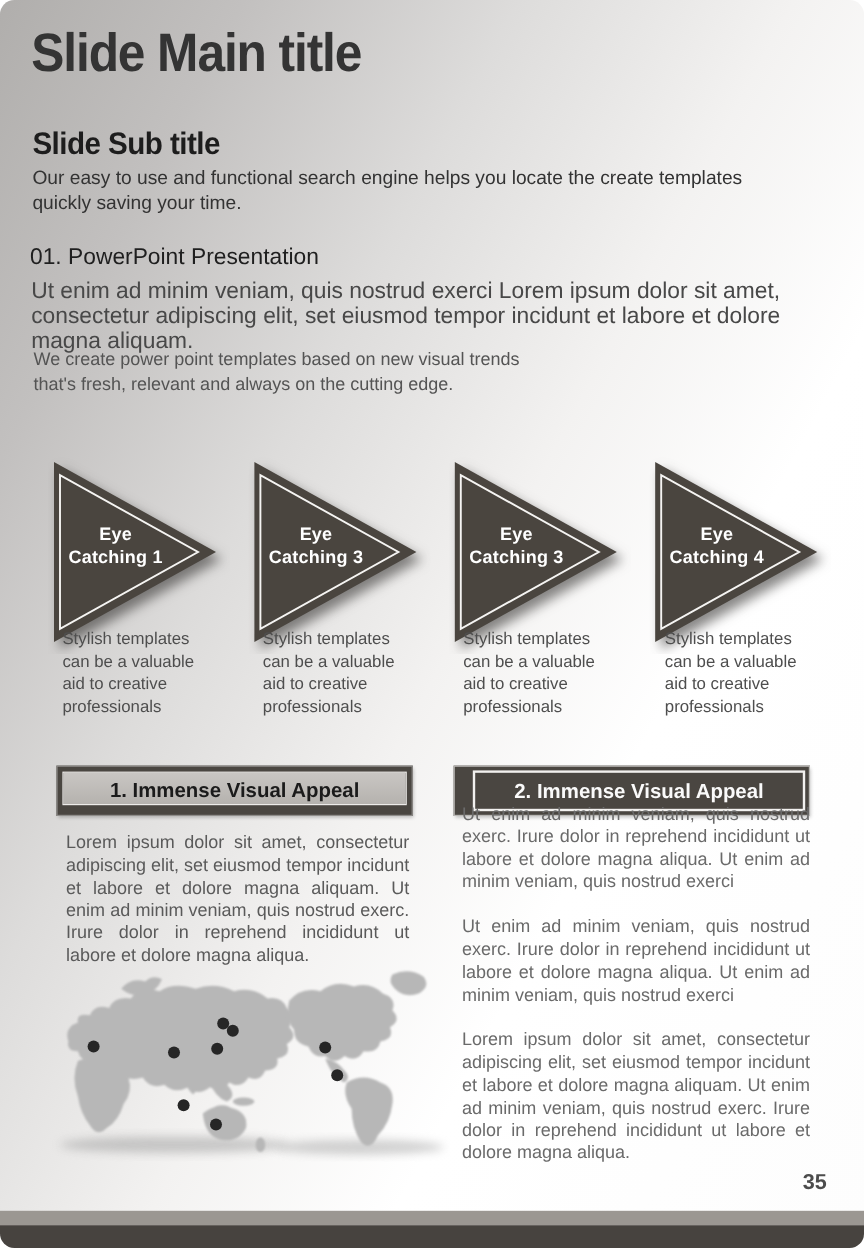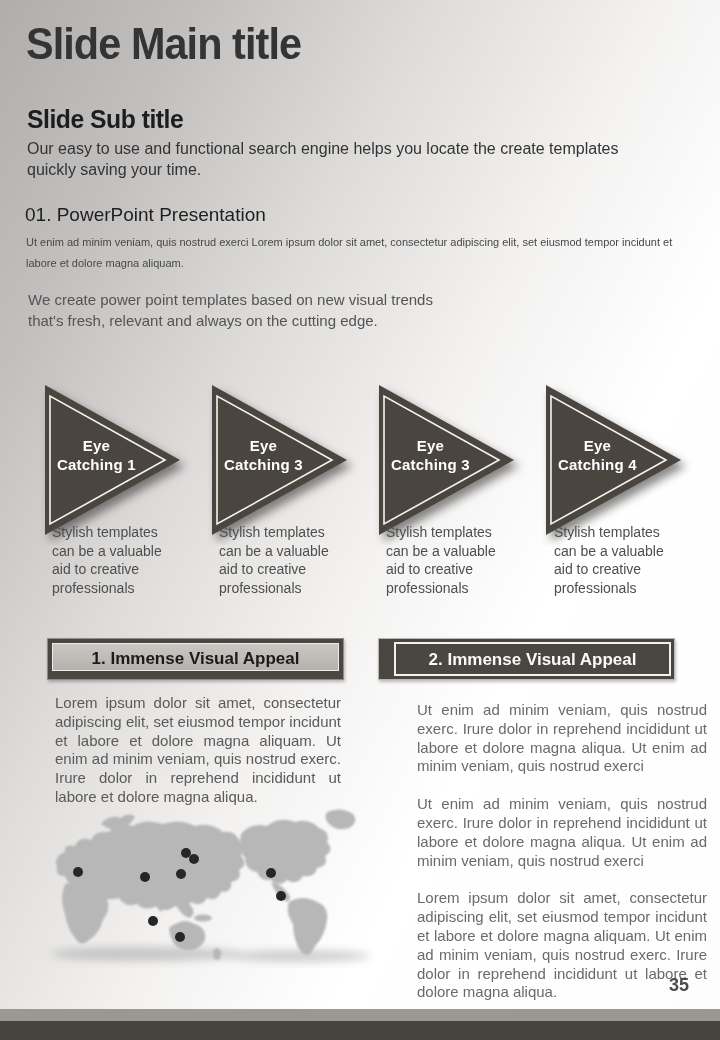--- a/index.html
+++ b/index.html
@@ -5,20 +5,21 @@
   * { margin: 0; padding: 0; box-sizing: border-box; }
   html, body { width: 720px; }
   body { font-family: "Liberation Sans", sans-serif; }
 
   .page {
     position: relative;
     width: 720px;
     height: 1040px;
     overflow: hidden;
     background: linear-gradient(118deg, #b0aeac 0%, #c2c0bf 16%, #dddcdb 34%, #f3f2f1 52%, #ffffff 68%, #fdfdfd 100%);
+    border-radius: 12px;
   }
 
   .main-title {
     position: absolute; left: 26px; top: 18px;
     font-size: 45px; font-weight: bold; color: #343434;
     letter-spacing: -1px;
     transform: scaleX(0.92); transform-origin: 0 50%;
     white-space: nowrap;
   }
   .sub-title {
@@ -33,21 +34,21 @@
     font-size: 16px; line-height: 21px; color: #333333;
   }
 
   .section-heading {
     position: absolute; left: 25px; top: 204px;
     font-size: 19px; font-weight: normal; color: #1f1f1f;
     white-space: nowrap;
   }
   .section-body-1 {
     position: absolute; left: 26px; top: 232px; width: 655px;
-    font-size: 11px; line-height: 21px; color: #484848;
+    font-size: 19px; line-height: 21px; color: #484848;
   }
   .section-body-2 {
     position: absolute; left: 28px; top: 289px; width: 430px;
     font-size: 15px; line-height: 21px; color: #545454;
   }
 
   .tri-wrap { position: absolute; top: 380px; width: 152px; height: 165px; text-align: center; }
   .tri-wrap svg { display: block; }
   .tri-label {
     position: absolute; left: 17px; top: 56px;
@@ -87,24 +88,23 @@
     text-align: center; line-height: 31px;
     font-size: 17px; font-weight: bold; color: #fafafa;
   }
 
   .col-left-text {
     position: absolute; left: 55px; top: 694px; width: 286px;
     font-size: 15px; line-height: 18.8px; color: #5a5a5a;
     text-align: justify;
   }
   .col-right-text {
-    position: absolute; left: 385px; top: 701px; width: 290px;
+    position: absolute; left: 385px; top: 670px; width: 290px;
     font-size: 15px; line-height: 18.8px; color: #6a6a6a;
     text-align: justify;
-    margin-left: 32px;
   }
   .col-right-text p + p { margin-top: 19px; }
 
   .world-map { position: absolute; left: 35px; top: 806px; }
 
   .page-number {
     position: absolute; right: 31px; top: 975px;
     font-size: 18px; color: #4c4c4c; font-weight: bold;
   }
 

